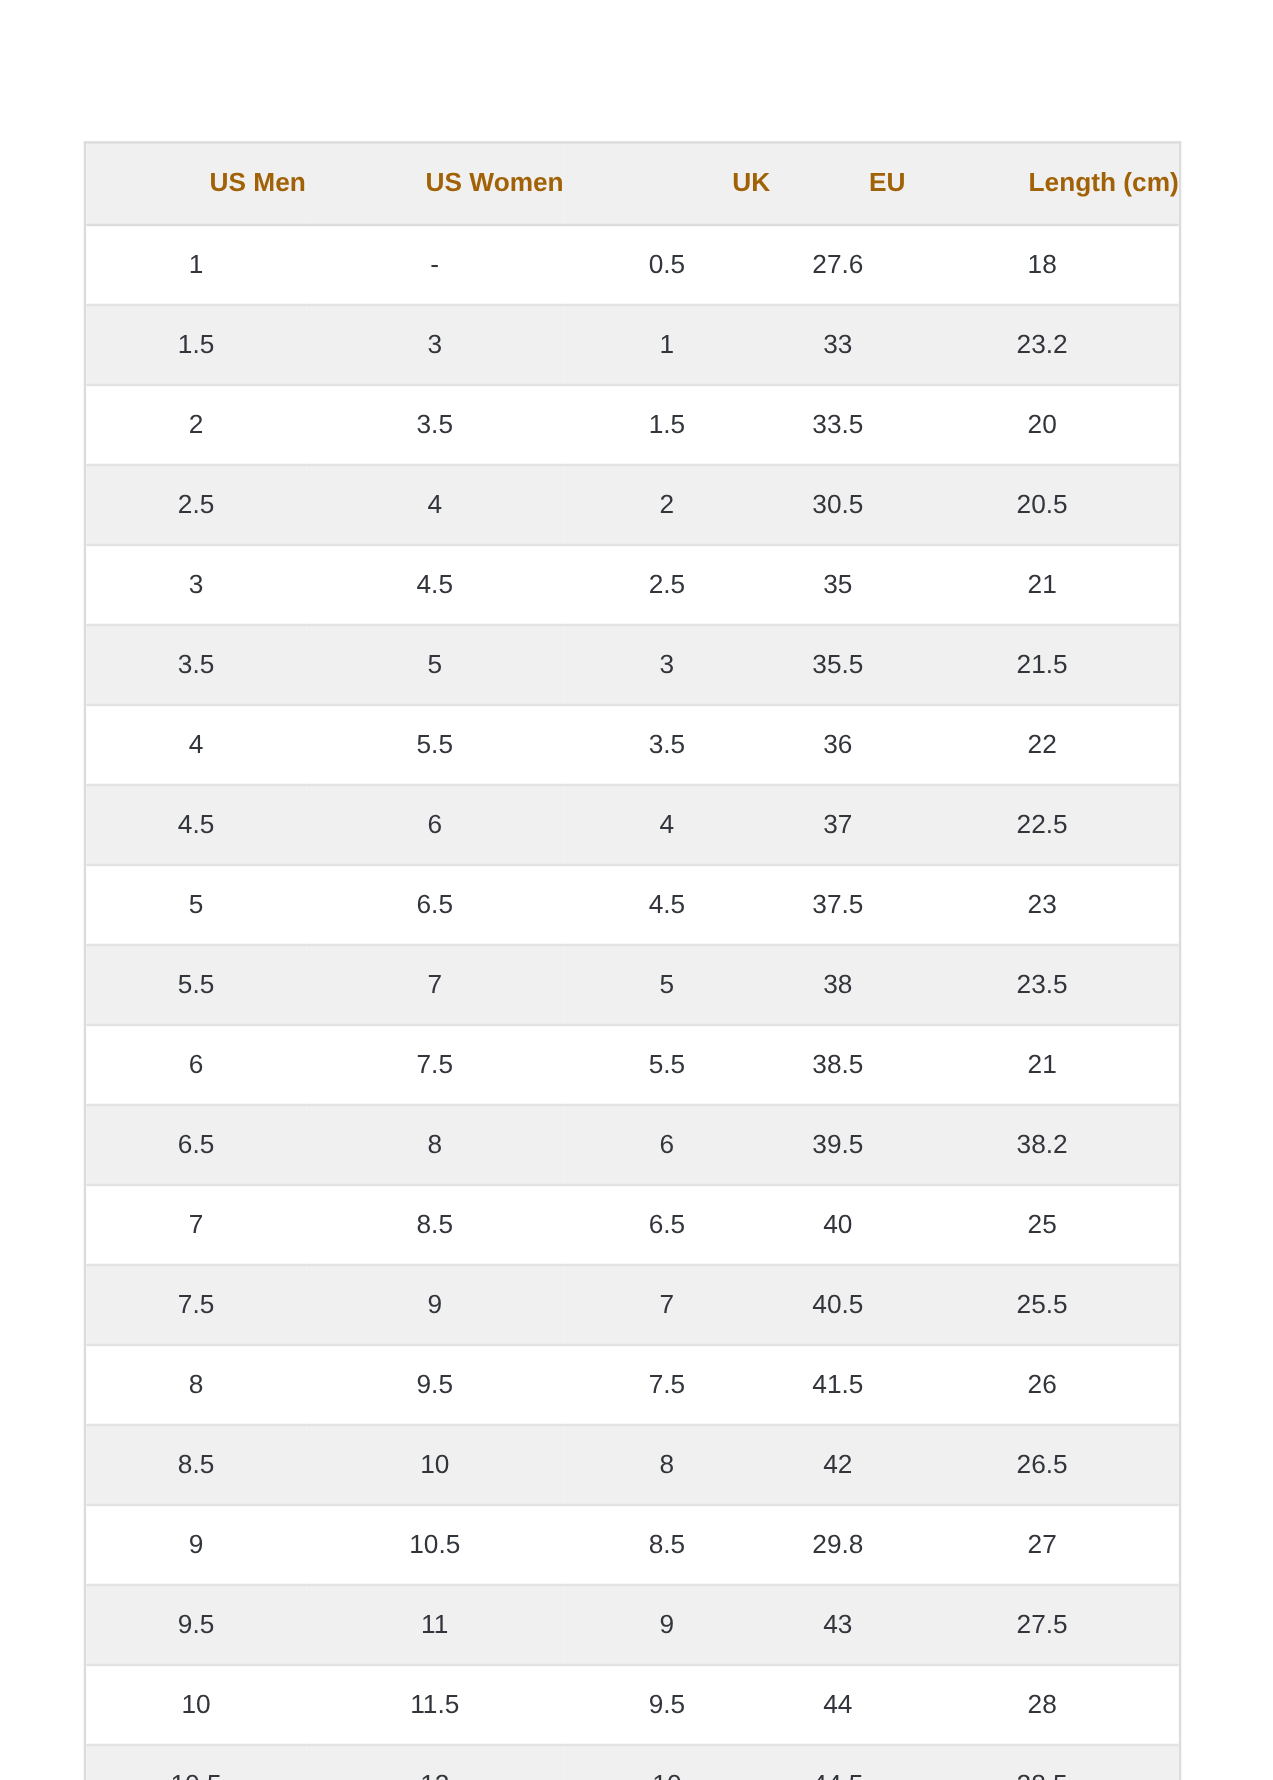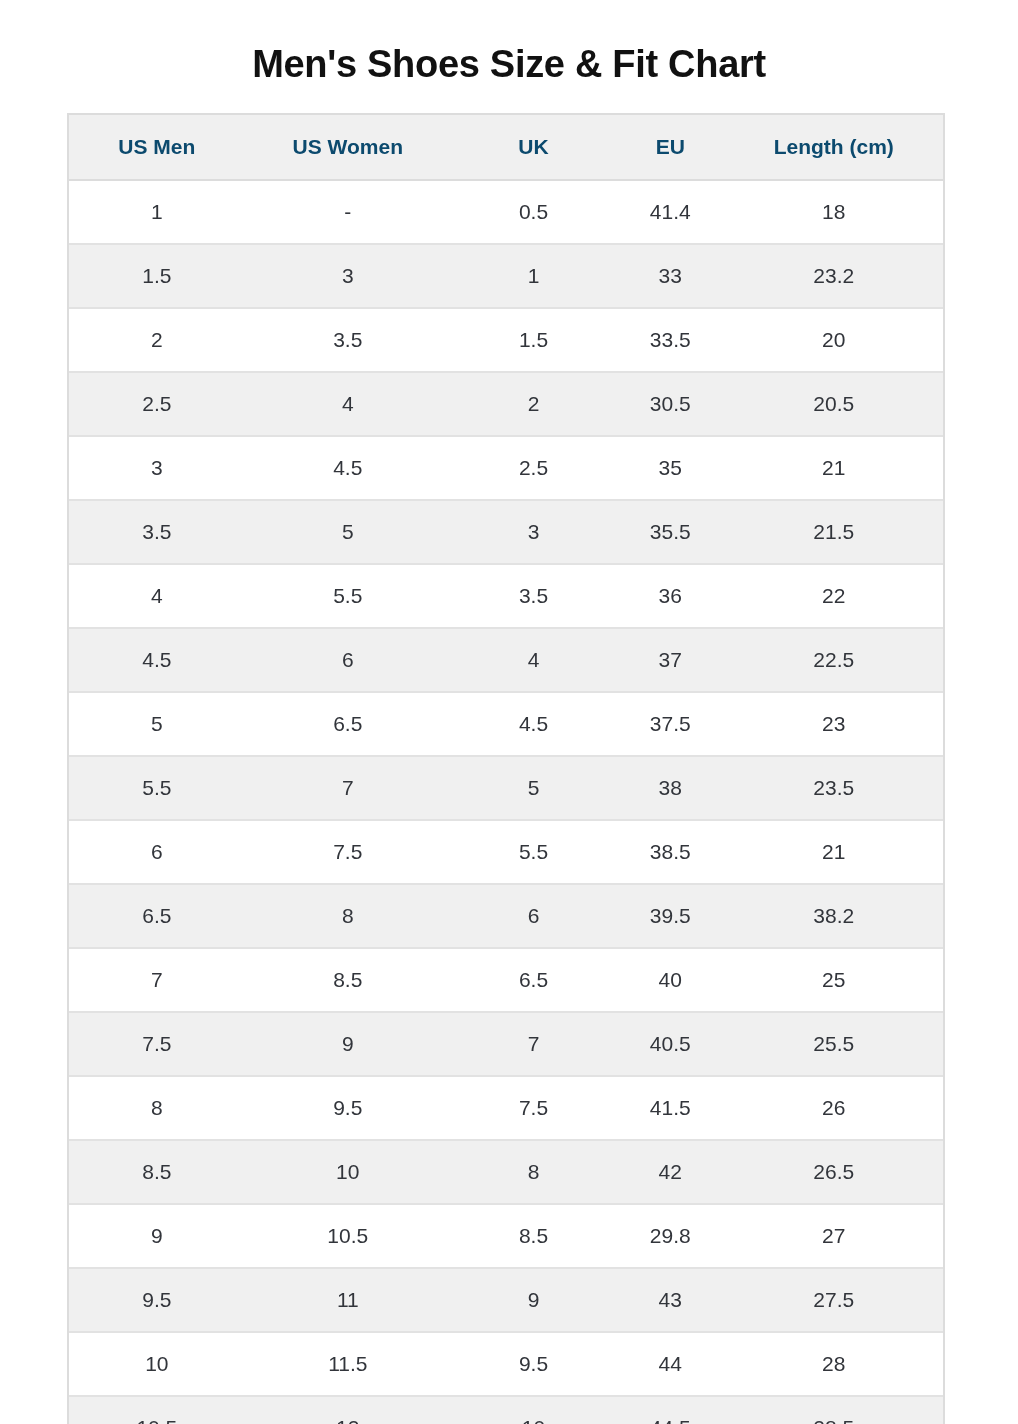--- a/index.html
+++ b/index.html
@@ -48,24 +48,24 @@
   table.size-chart col.c-usmen    { width: 20.1%; }
   table.size-chart col.c-uswomen  { width: 23.6%; }
   table.size-chart col.c-uk       { width: 18.9%; }
   table.size-chart col.c-eu       { width: 12.4%; }
   table.size-chart col.c-length   { width: 25.0%; }
 
   table.size-chart thead th {
     background: #f0f0f0;
     font-size: 21px;
     font-weight: 700;
-    color: #0c4a6e;
+    color: #a16207;
     height: 64px;
     padding: 0;
-    text-align: center;
+    text-align: right;
     border-bottom: 2px solid #dcdcdc;
     white-space: nowrap;
   }
   table.size-chart tbody td {
     height: 62px;
     padding: 0;
     text-align: center;
     font-size: 21px;
     color: #32353b;
     border-bottom: 2px solid #e2e2e2;
@@ -76,21 +76,20 @@
   }
   table.size-chart tbody tr:nth-child(odd) td {
     background: #ffffff;
   }
 </style>
 </head>
 <body>
 
 <div class="page">
 
-  <h1 class="page-title">Men's Shoes Size &amp; Fit Chart</h1>
 
   <div class="table-wrap">
     <table class="size-chart">
       <colgroup>
         <col class="c-usmen">
         <col class="c-uswomen">
         <col class="c-uk">
         <col class="c-eu">
         <col class="c-length">
       </colgroup>
@@ -101,21 +100,21 @@
           <th>UK</th>
           <th>EU</th>
           <th>Length (cm)</th>
         </tr>
       </thead>
       <tbody id="size-chart-body">
           <tr>
             <td class="col-us-men">1</td>
             <td class="col-us-women">-</td>
             <td class="col-uk">0.5</td>
-            <td class="col-eu">41.4</td>
+            <td class="col-eu">27.6</td>
             <td class="col-length-cm">18</td>
           </tr>
           <tr>
             <td class="col-us-men">1.5</td>
             <td class="col-us-women">3</td>
             <td class="col-uk">1</td>
             <td class="col-eu">33</td>
             <td class="col-length-cm">23.2</td>
           </tr>
           <tr>

